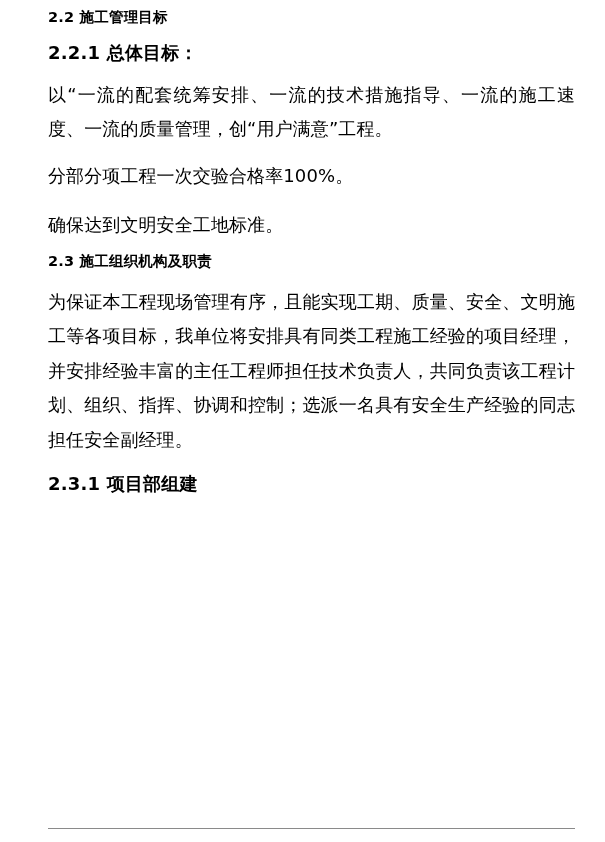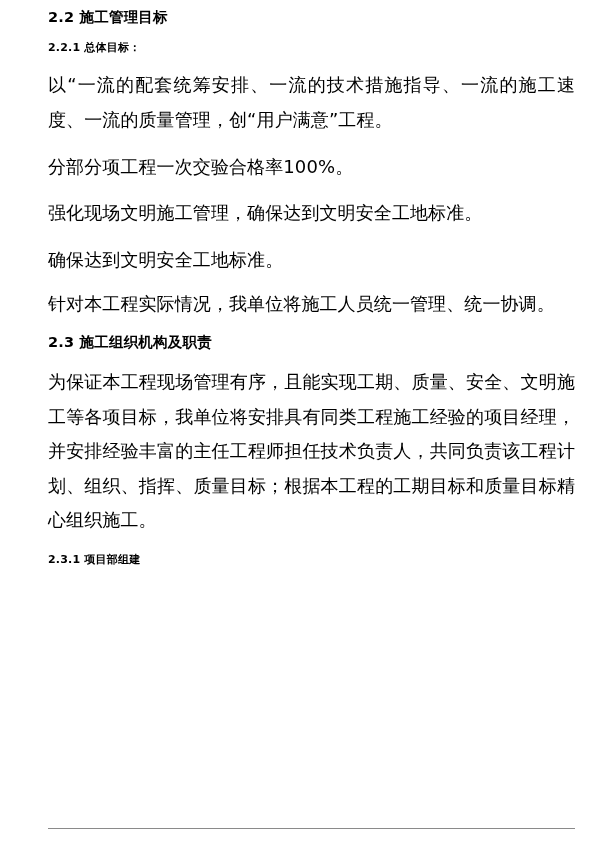--- a/index.html
+++ b/index.html
@@ -27,21 +27,21 @@
     margin: 0;
     padding: 0;
   }
   .heading {
     font-size: 14.5px;
     line-height: 1.35;
     margin: 0 0 13px 0;
     letter-spacing: 0.2px;
   }
   .heading.sub {
-    font-size: 11px;
+    font-size: 18px;
   }
   .para {
     font-size: 18px;
     line-height: 1.92;
     margin: 0 0 10px 0;
     text-align: justify;
     text-justify: inter-ideograph;
     letter-spacing: 0.1px;
   }
   .para.tight {
@@ -70,32 +70,30 @@
   <p class="blk para">以“一流的配套统筹安排、一流的技术措施指导、一流的施工速度、一流的质量管理，创“用户满意”工程。</p>
 
   <div class="spacer-sm"></div>
 
 
   <p class="blk para">分部分项工程一次交验合格率100%。</p>
 
   <div class="spacer-sm"></div>
 
 
-  <p class="blk para">强化现场文明施工管理，确保达到文明安全工地标准。</p>
 
   <div class="spacer-sm"></div>
 
 
   <p class="blk para">确保达到文明安全工地标准。</p>
 
-  <p class="blk para tight">针对本工程实际情况，我单位将施工人员统一管理、统一协调。</p>
 
   <h2 class="blk heading">2.3 施工组织机构及职责</h2>
 
-  <p class="blk para">为保证本工程现场管理有序，且能实现工期、质量、安全、文明施工等各项目标，我单位将安排具有同类工程施工经验的项目经理，并安排经验丰富的主任工程师担任技术负责人，共同负责该工程计划、组织、指挥、质量目标；根据本工程的工期目标和质量目标精心组织施工。</p>
+  <p class="blk para">为保证本工程现场管理有序，且能实现工期、质量、安全、文明施工等各项目标，我单位将安排具有同类工程施工经验的项目经理，并安排经验丰富的主任工程师担任技术负责人，共同负责该工程计划、组织、指挥、协调和控制；选派一名具有安全生产经验的同志担任安全副经理。</p>
 
   <div class="spacer-md"></div>
 
   <h3 class="blk heading sub">2.3.1 项目部组建</h3>
 
 
   <div class="footer-rule"></div>
 </div>
 
 </body></html>

